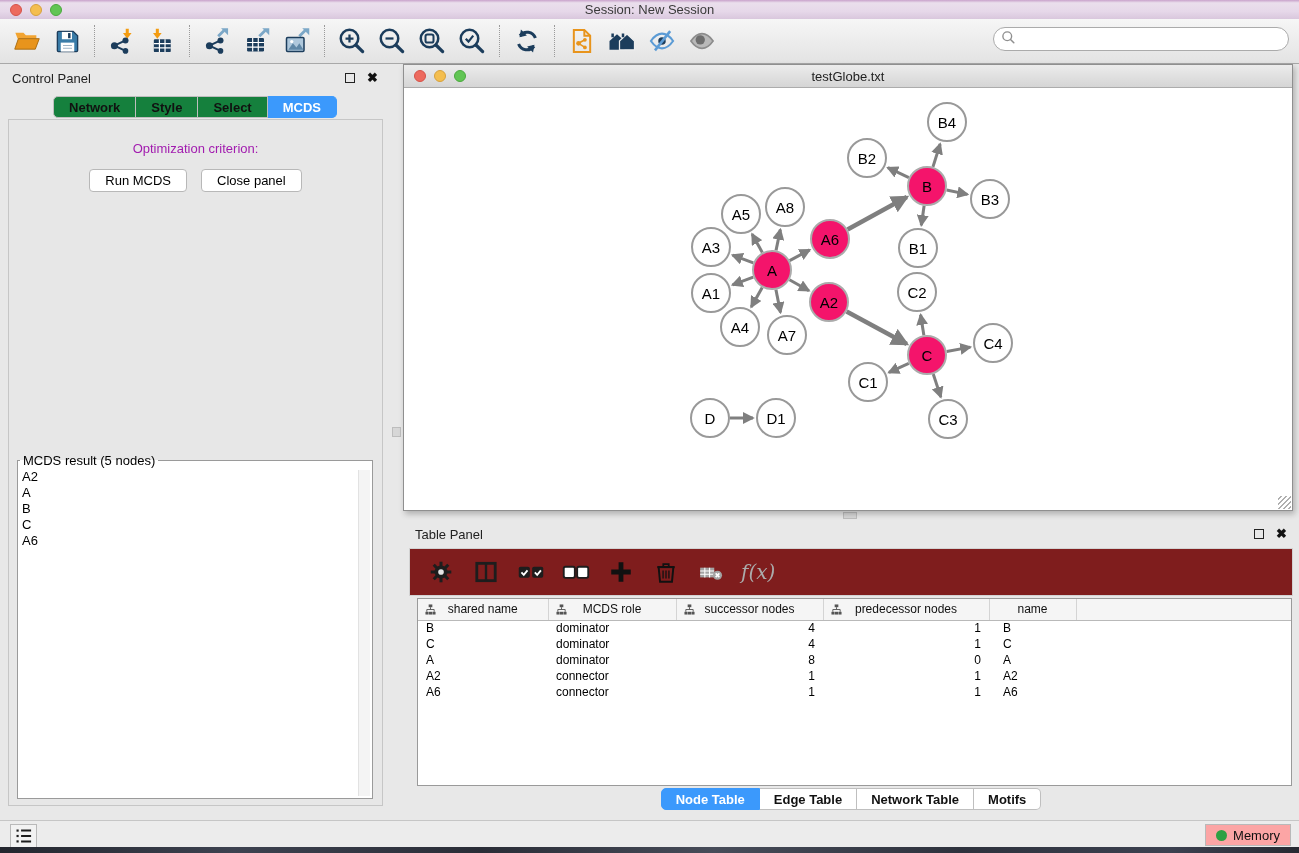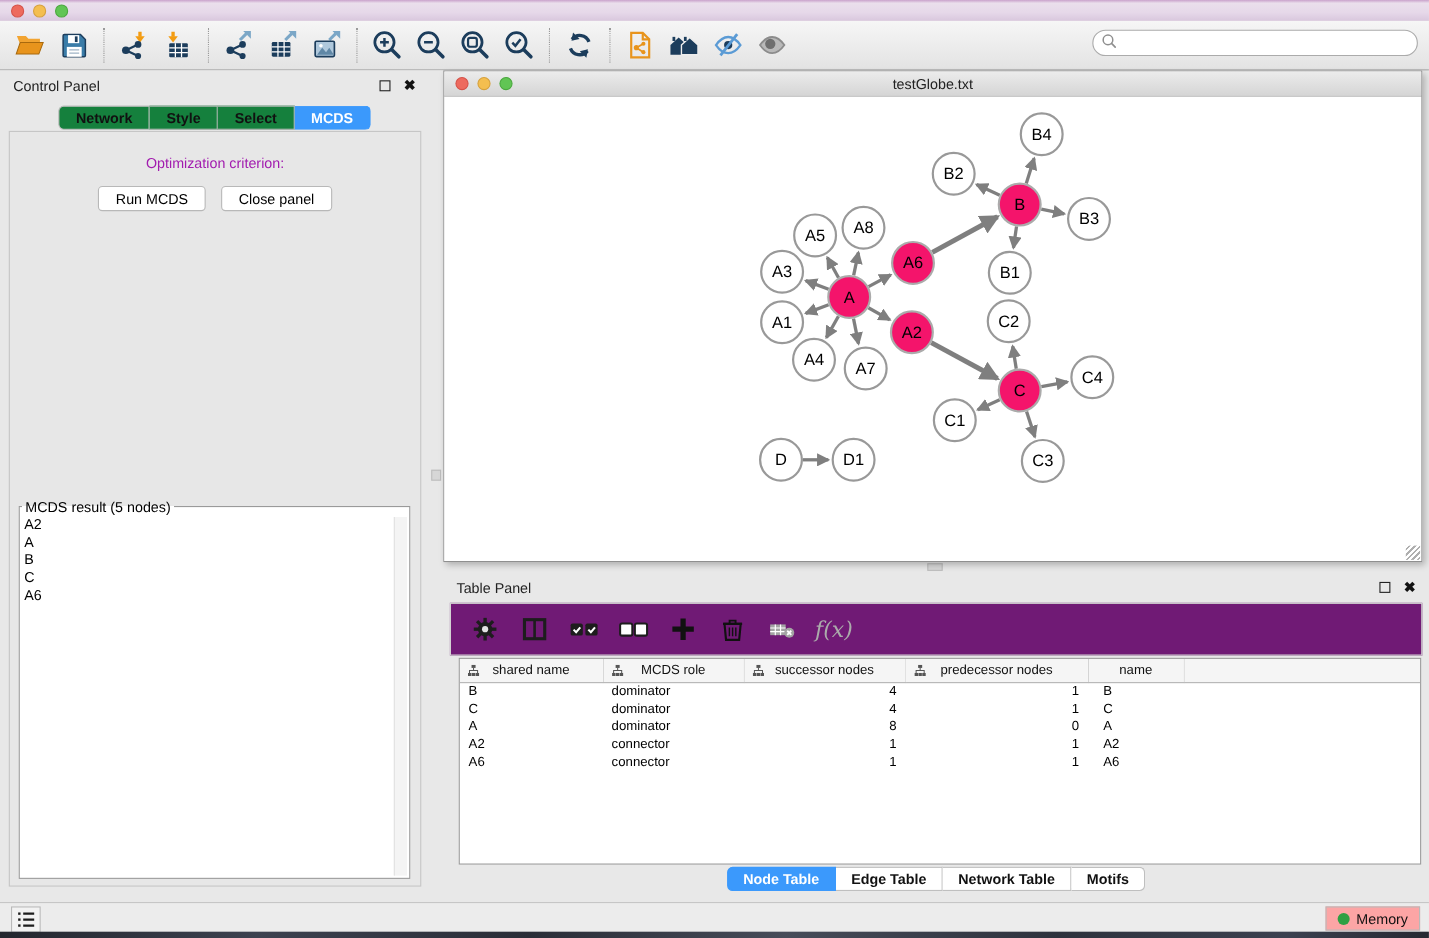--- a/index.html
+++ b/index.html
@@ -85,21 +85,21 @@
   .gnode { position:absolute; width:40px; height:40px; border-radius:50%; background:#fff;
     border:2px solid #999; display:flex; align-items:center; justify-content:center;
     font-size:15px; color:#000; z-index:2; }
   .gnode.hl { background:#F4146B; border-color:#ABABAB; }
   #resize-grip { position:absolute; right:1px; bottom:1px; width:13px; height:13px;
     background:repeating-linear-gradient(135deg, transparent 0 2px, #AFAFAF 2px 3.5px); }
 
   
   #table-panel { position:absolute; left:403px; top:520px; width:896px; height:300px; background:#E8E8E8; }
   #tp-toolbar { position:absolute; left:6px; right:6px; top:28px; height:48px;
-    background:#701a75; border:1px solid #D2D2D2; display:flex; align-items:center; gap:15px; padding-left:16px; }
+    background:#7f1d1d; border:1px solid #D2D2D2; display:flex; align-items:center; gap:15px; padding-left:16px; }
   .tpicon { width:30px; height:28px; display:flex; align-items:center; justify-content:center; }
   .fx-label { font-family:"DejaVu Serif", serif; font-style:italic; font-size:20px; color:#ABABAB; }
   #tbl-wrap { position:absolute; left:14px; right:7px; top:78px; height:188px;
     background:#fff; border:1px solid #9A9A9A; overflow:hidden; }
   table { border-collapse:collapse; width:100%; table-layout:fixed; }
   thead th { height:21px; background:#F5F5F5; border-bottom:1px solid #B9B9B9;
     border-right:1px solid #D4D4D4; font-weight:normal; font-size:12px; color:#111;
     text-align:center; position:relative; }
   thead th.nofill { border-right:none; }
   thead th .hicon { position:absolute; left:7px; top:5px; }
@@ -127,20 +127,21 @@
 </style>
 </head>
 <body>
 
 <div id="titlebar">
   <div class="lights">
     <span class="light red"></span>
     <span class="light yellow"></span>
     <span class="light green"></span>
   </div>
+  <div class="wtitle">Session: New Session</div>
 </div>
 
 <div id="toolbar">
   <div class="tbgroup">
     <span class="tbicon">
       <svg width="28" height="28" viewBox="0 0 24 24">
           <path d="M2 5h7l2 2h9v3H4z" fill="#F2A431"></path>
           <path d="M4.6 10h17.9l-3.4 9H1.5z" fill="#E8941C" stroke="#A8690D" stroke-width="0.8"></path>
         </svg>
     </span>

